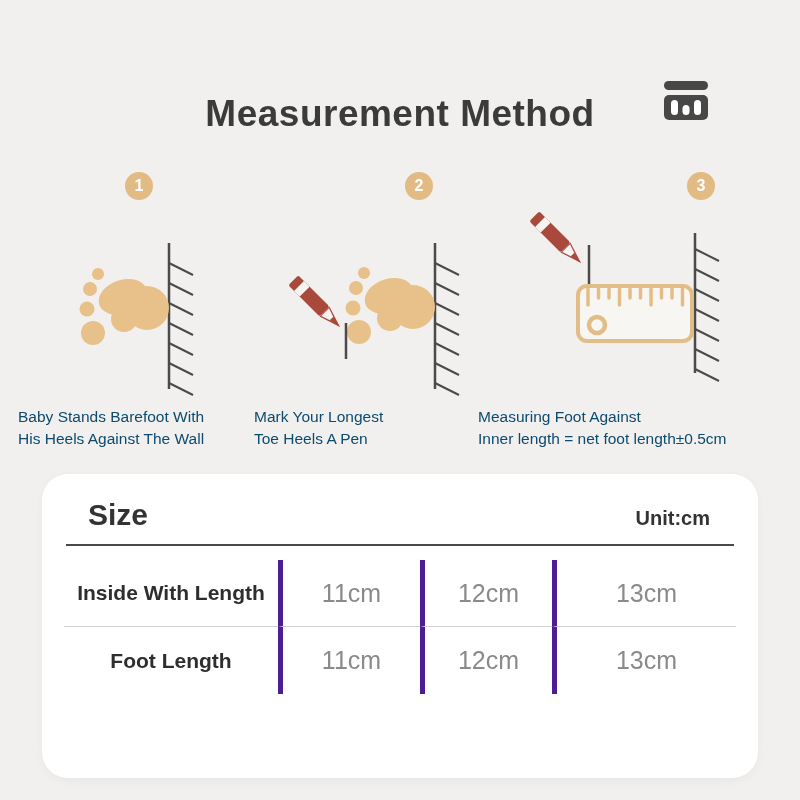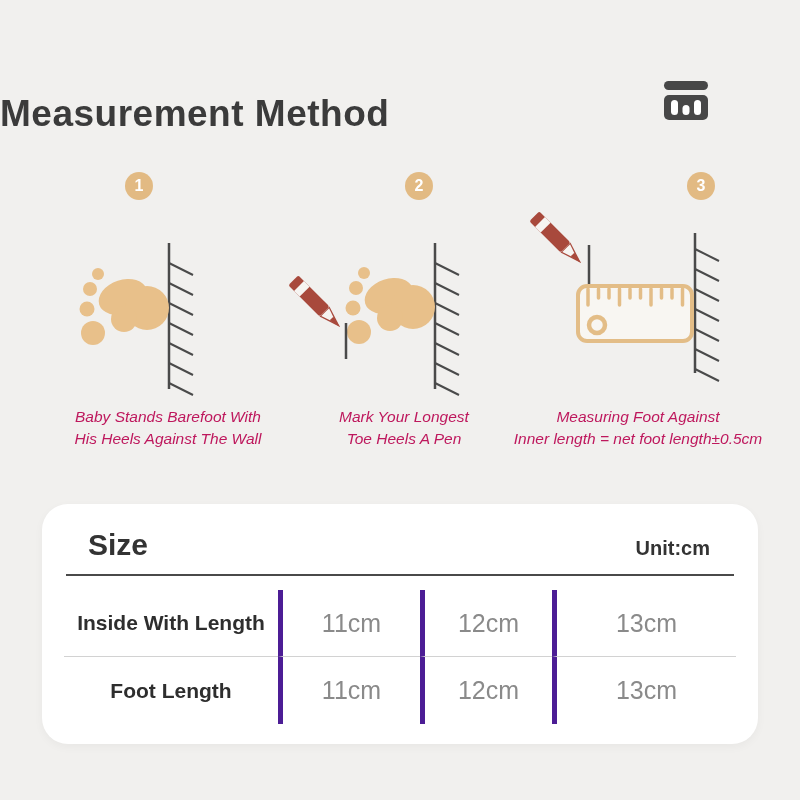--- a/index.html
+++ b/index.html
@@ -3,49 +3,49 @@
 <meta charset="utf-8">
 <style>
   html,body { margin:0; padding:0; background:#e8e7e5; }
   .canvas {
     position:relative; width:800px; height:800px;
     background:#f1f0ee; overflow:hidden;
     font-family:"Liberation Sans", sans-serif;
   }
   .title {
     position:absolute; top:94px; left:0; width:100%;
-    text-align:left; font-size:37px; font-weight:600;
+    text-align:center; font-size:37px; font-weight:600;
     color:#3b3b3b; letter-spacing:0.5px; line-height:40px;
   }
   .title-icon { position:absolute; left:663px; top:77px; }
 
   .step-badge {
     position:absolute; width:28px; height:28px; border-radius:50%;
     background:#e2ba83; color:#ffffff; font-size:16px; font-weight:700;
     display:flex; align-items:center; justify-content:center;
   }
   #badge-1 { left:125px; top:172px; }
   #badge-2 { left:405px; top:172px; }
   #badge-3 { left:687px; top:172px; }
 
   .step-illustration { position:absolute; }
   #ill-1 { left:48px;  top:237px; }
   #ill-2 { left:288px; top:237px; }
   #ill-3 { left:508px; top:205px; }
 
   .step-caption {
-    position:absolute; top:406px; text-align:center;
-    font-size:15.5px; line-height:22px; color:#be185d;font-style:italic;
+    position:absolute; top:406px; text-align:left;
+    font-size:15.5px; line-height:22px; color:#0c4a6e;
   }
   #cap-1 { left:18px;  width:300px; }
   #cap-2 { left:254px; width:300px; }
   #cap-3 { left:478px; width:320px; }
 
   .size-card {
-    position:absolute; left:42px; top:504px; width:716px; height:240px;
+    position:absolute; left:42px; top:474px; width:716px; height:304px;
     background:#ffffff; border-radius:26px; box-sizing:border-box;
     box-shadow:0 3px 10px rgba(0,0,0,0.04);
   }
   .card-header {
     display:flex; justify-content:space-between; align-items:baseline;
     padding:24px 48px 0 46px;
   }
   .size-title { font-size:30px; font-weight:700; color:#333333; line-height:34px; }
   .unit-label { font-size:20px; font-weight:700; color:#333333;margin-left:8px; }
   .header-rule { height:2px; background:#4a4a4a; margin:12px 24px 0 24px; }

